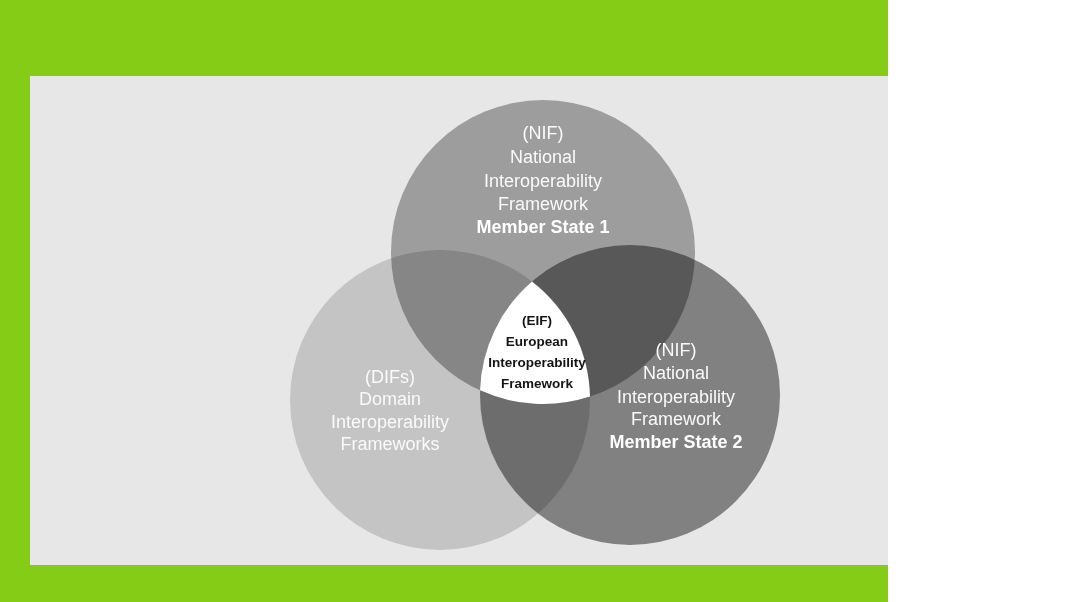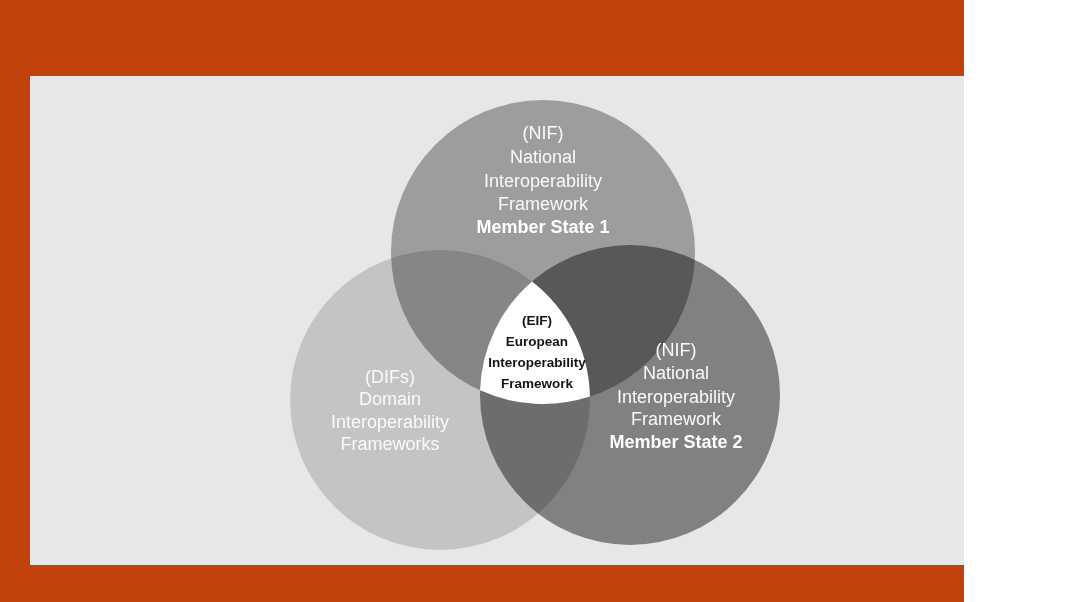--- a/index.html
+++ b/index.html
@@ -2,23 +2,23 @@
 <html><head>
 <meta charset="utf-8">
 <style>
   html, body {
     margin: 0;
     padding: 0;
     background: #ffffff;
   }
   .stage {
     position: relative;
-    width: 964px;
+    width: 888px;
     height: 602px;
-    background: #c2410c;
+    background: #84cc16;
     font-family: "Liberation Sans", "DejaVu Sans", sans-serif;
     overflow: hidden;
   }
   svg text {
     text-anchor: middle;
     font-family: "Liberation Sans", "DejaVu Sans", sans-serif;
   }
   .blend {
     mix-blend-mode: multiply;
   }

